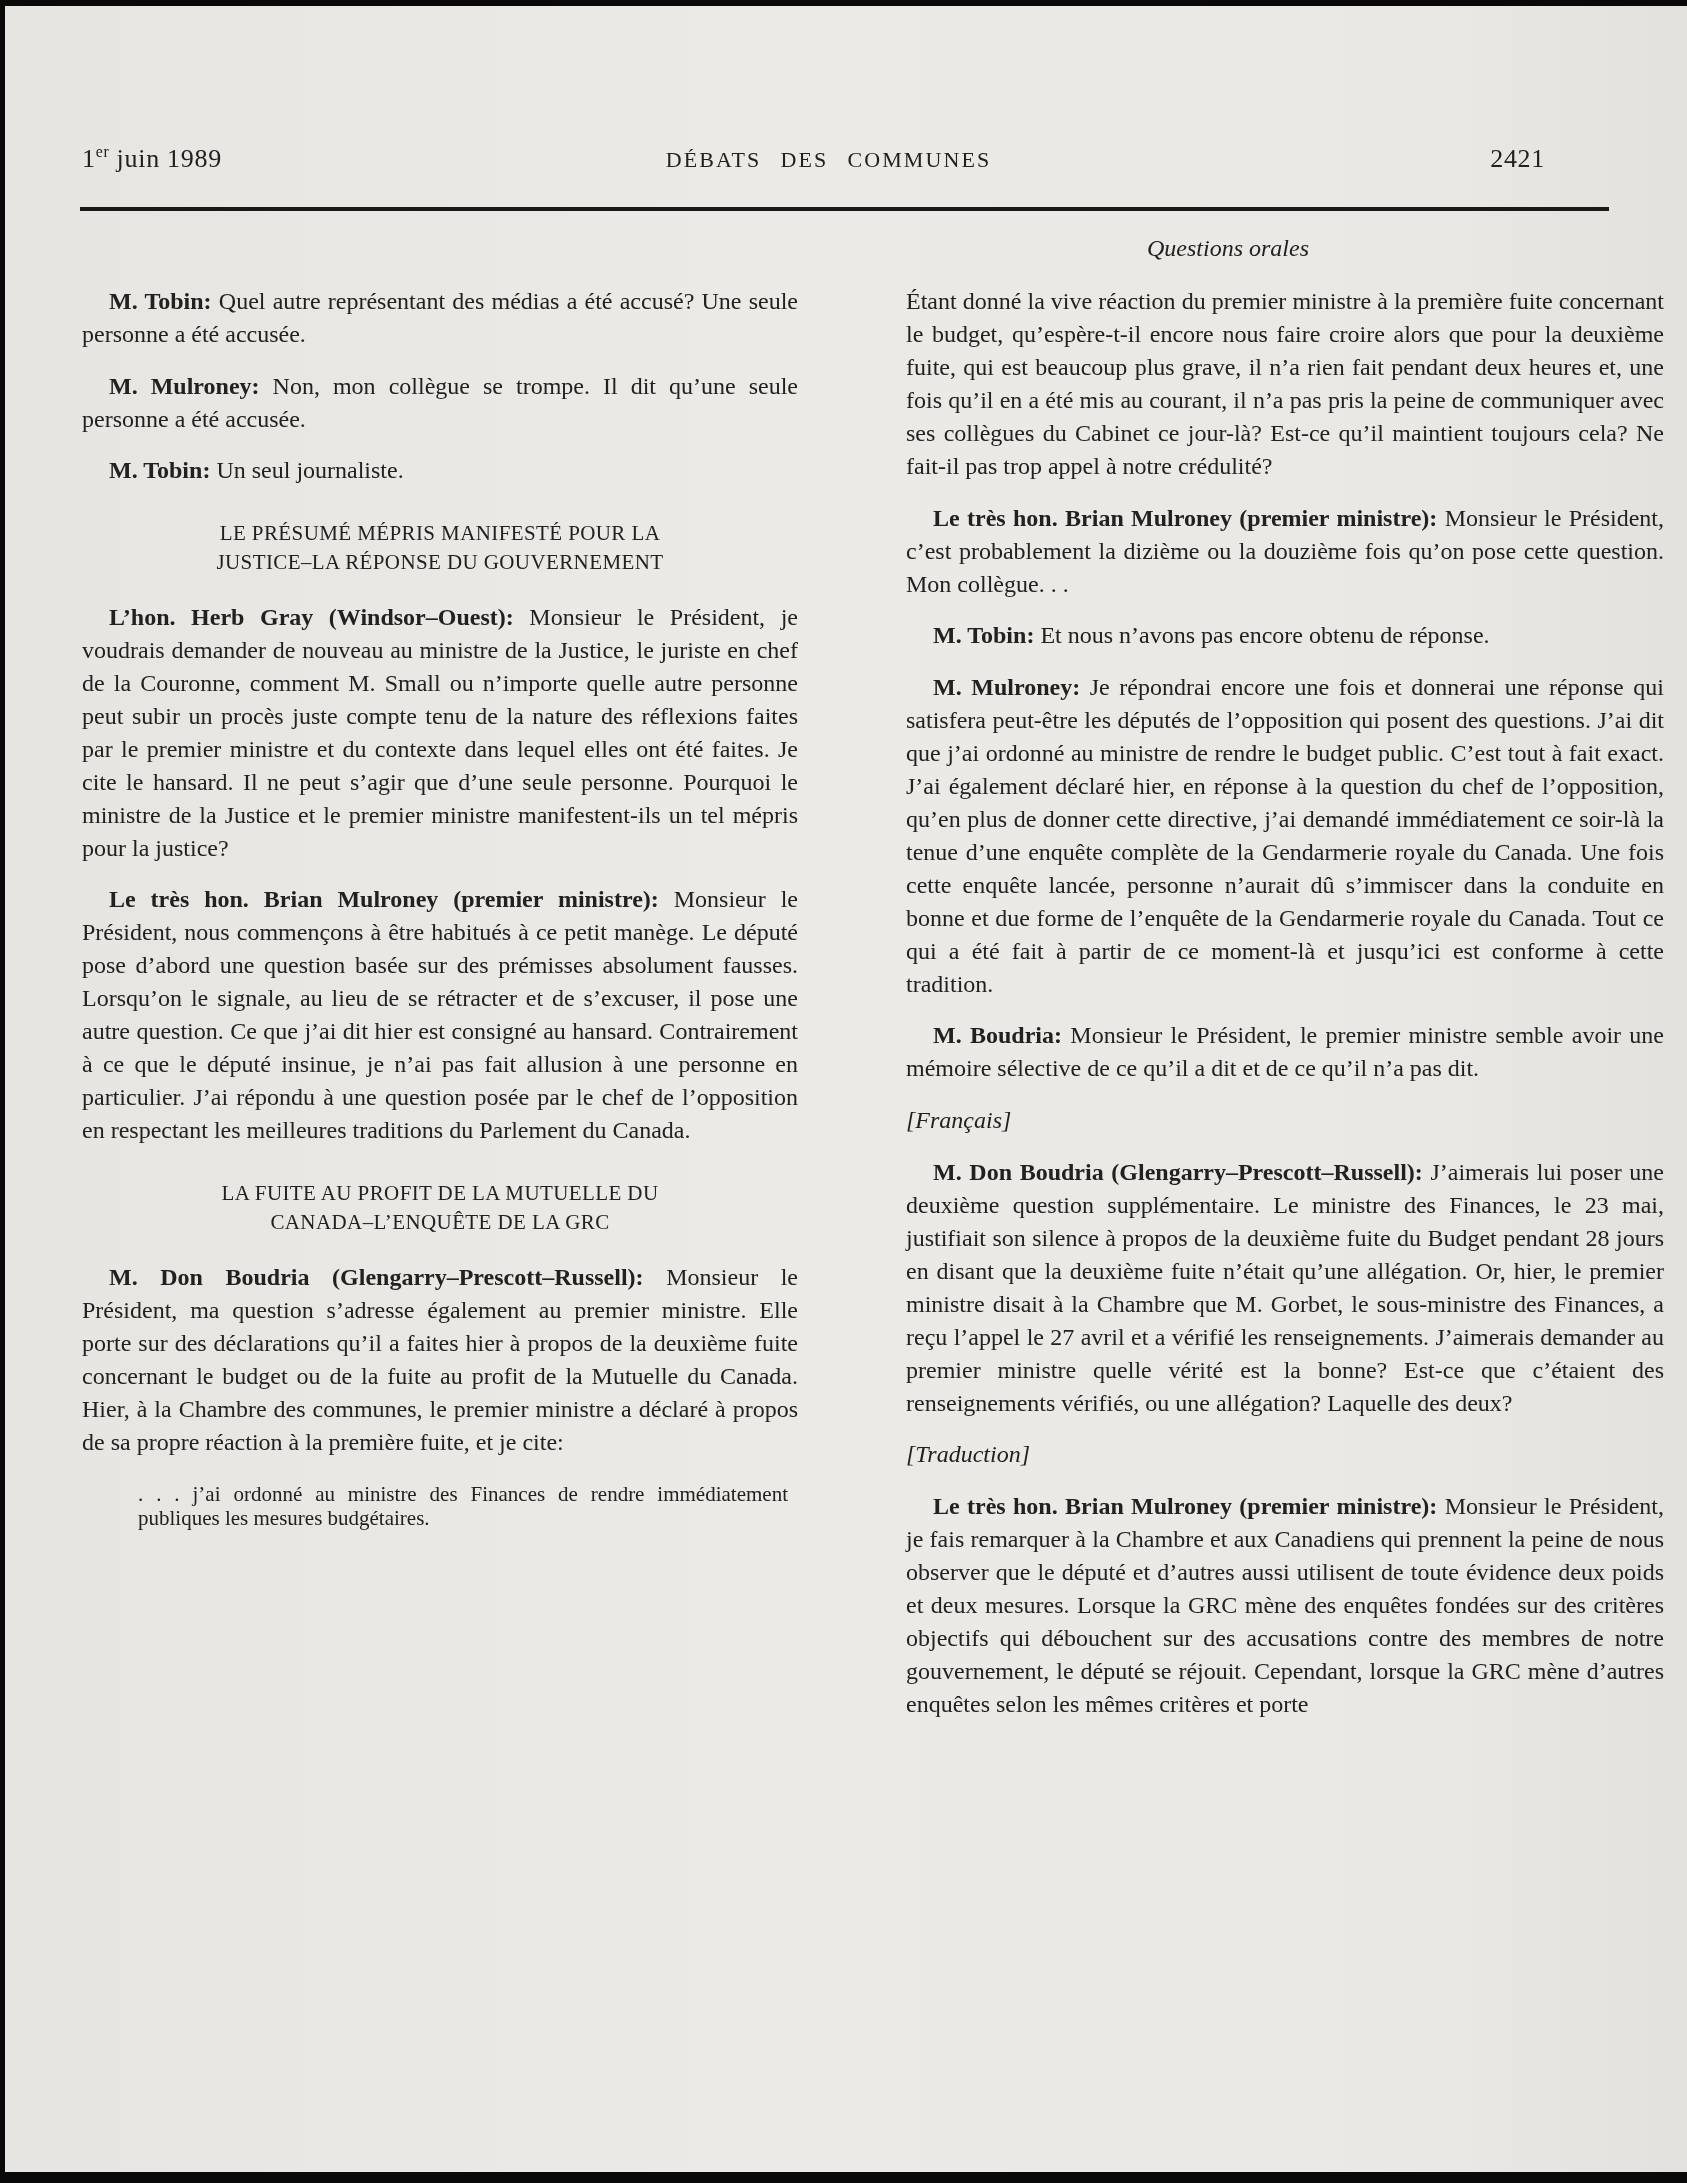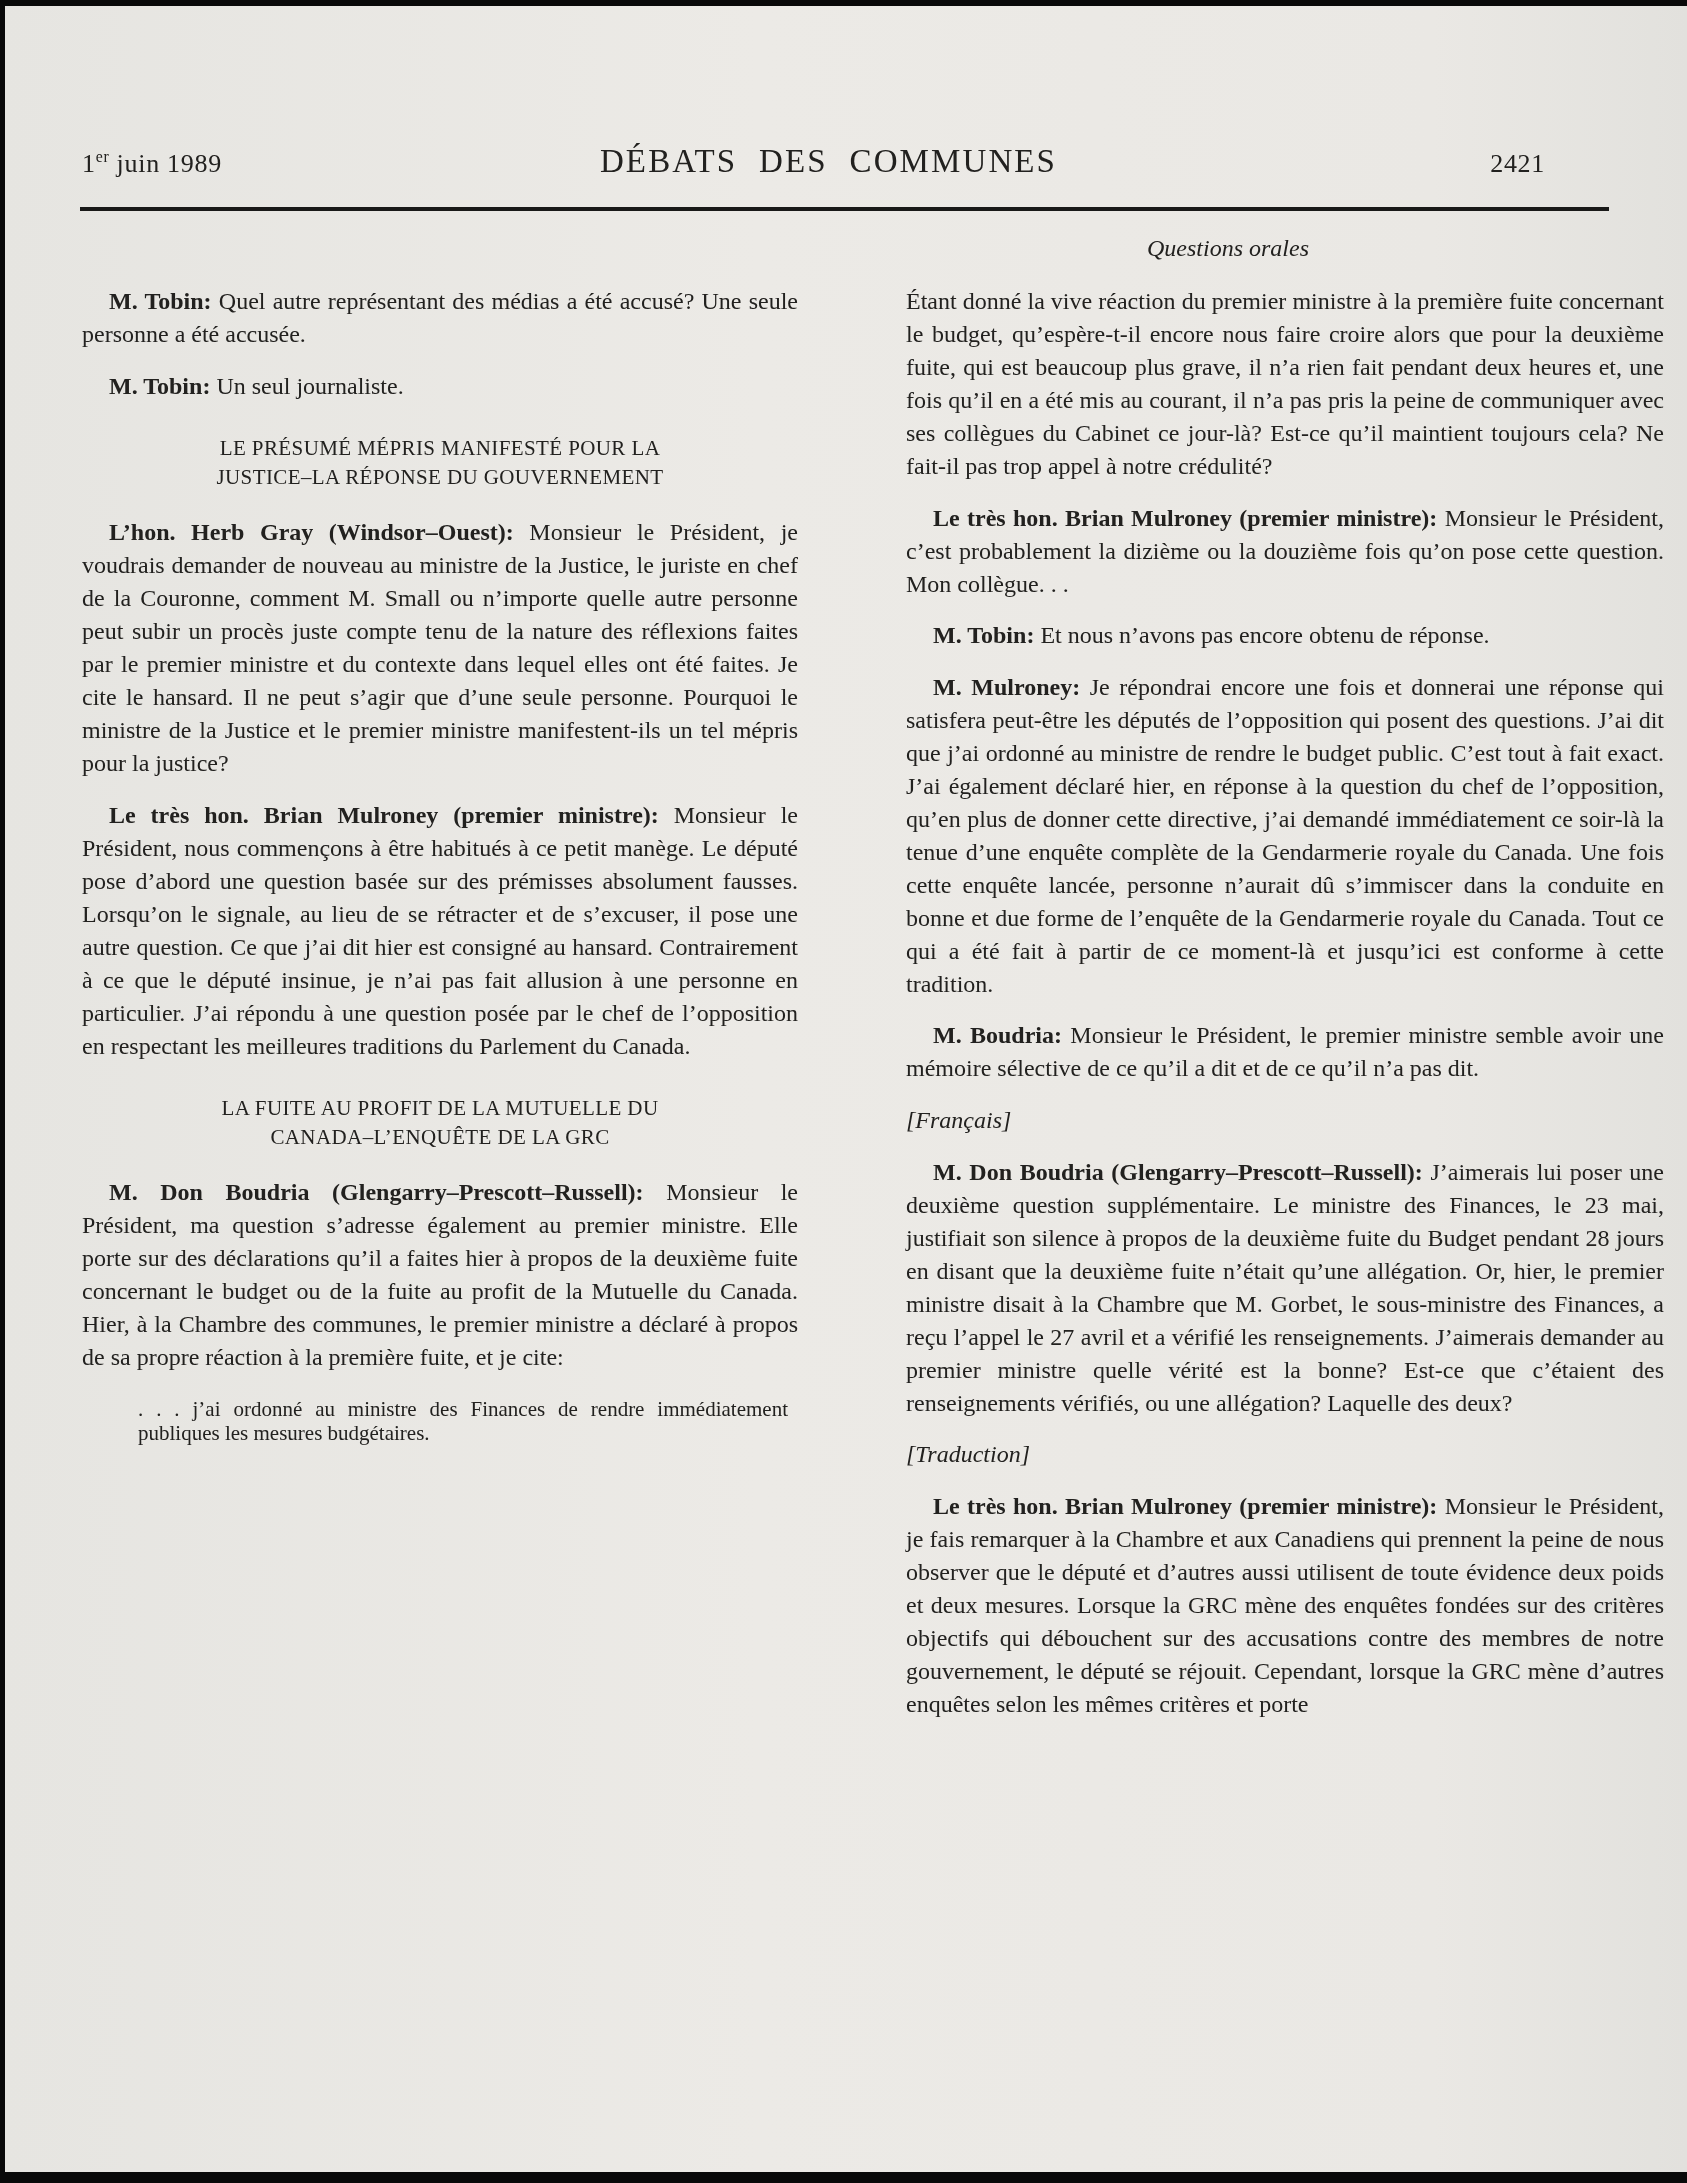--- a/index.html
+++ b/index.html
@@ -14,21 +14,21 @@
   .scan-edge.top{top:0;left:0;width:1688px;height:5.7px;}
   .scan-edge.left{top:0;left:0;width:5px;height:2183px;}
   .scan-edge.bottom{bottom:0;left:0;width:1688px;height:10.7px;}
 
   .header{
     position:absolute;top:143px;left:82px;width:1526px;
     display:flex;align-items:baseline;font-size:26px;gap:36px;
   }
   .h-date{flex:1;letter-spacing:0.7px;}
   .h-date sup{font-size:15.8px;vertical-align:super;}
-  .h-title{flex:0 0 auto;text-align:right;letter-spacing:2.1px;word-spacing:11.5px;font-size:33px;margin-left:30px;}
+  .h-title{flex:0 0 auto;text-align:right;letter-spacing:2.1px;word-spacing:11.5px;font-size:22px;margin-left:30px;}
   .h-page{flex:1;text-align:right;padding-right:63px;letter-spacing:0.7px;}
   .rule{position:absolute;top:207px;left:80px;width:1529px;height:3.6px;background:#191918;}
 
   .running-head{
     position:absolute;top:235px;left:849px;width:758px;
     text-align:center;font-style:italic;font-size:24px;
   }
 
   .col{position:absolute;top:285px;}
   .col-left{left:82px;width:716px;}
@@ -56,20 +56,21 @@
   <div class="h-date"><span>1</span><sup>er</sup><span> juin 1989</span></div>
   <div class="h-title">DÉBATS DES COMMUNES</div>
   <div class="h-page">2421</div>
 </div>
 <div class="rule"></div>
 
 <div class="running-head">Questions orales</div>
 
 <div class="col col-left">
   <p class="blk speech"><b class="spk">M. Tobin:</b> <span>Quel autre représentant des médias a été accusé? Une seule personne a été accusée.</span></p>
+  <p class="blk speech"><b class="spk">M. Mulroney:</b> <span>Non, mon collègue se trompe. Il dit qu’une seule personne a été accusée.</span></p>
   <p class="blk speech"><b class="spk">M. Tobin:</b> <span>Un seul journaliste.</span></p>
   <h3 class="blk heading">LE PRÉSUMÉ MÉPRIS MANIFESTÉ POUR LA JUSTICE–LA RÉPONSE DU GOUVERNEMENT</h3>
   <p class="blk speech"><b class="spk">L’hon. Herb Gray (Windsor–Ouest):</b> <span>Monsieur le Président, je voudrais demander de nouveau au ministre de la Justice, le juriste en chef de la Couronne, comment M. Small ou n’importe quelle autre personne peut subir un procès juste compte tenu de la nature des réflexions faites par le premier ministre et du contexte dans lequel elles ont été faites. Je cite le hansard. Il ne peut s’agir que d’une seule personne. Pourquoi le ministre de la Justice et le premier ministre manifestent-ils un tel mépris pour la justice?</span></p>
   <p class="blk speech"><b class="spk">Le très hon. Brian Mulroney (premier ministre):</b> <span>Monsieur le Président, nous commençons à être habitués à ce petit manège. Le député pose d’abord une question basée sur des prémisses absolument fausses. Lorsqu’on le signale, au lieu de se rétracter et de s’excuser, il pose une autre question. Ce que j’ai dit hier est consigné au hansard. Contrairement à ce que le député insinue, je n’ai pas fait allusion à une personne en particulier. J’ai répondu à une question posée par le chef de l’opposition en respectant les meilleures traditions du Parlement du Canada.</span></p>
   <h3 class="blk heading">LA FUITE AU PROFIT DE LA MUTUELLE DU CANADA–L’ENQUÊTE DE LA GRC</h3>
   <p class="blk speech"><b class="spk">M. Don Boudria (Glengarry–Prescott–Russell):</b> <span>Monsieur le Président, ma question s’adresse également au premier ministre. Elle porte sur des déclarations qu’il a faites hier à propos de la deuxième fuite concernant le budget ou de la fuite au profit de la Mutuelle du Canada. Hier, à la Chambre des communes, le premier ministre a déclaré à propos de sa propre réaction à la première fuite, et je cite:</span></p>
   <p class="blk quote">.&nbsp;.&nbsp;. j’ai ordonné au ministre des Finances de rendre immédiatement publiques les mesures budgétaires.</p>
 </div>
 
 <div class="col col-right">

